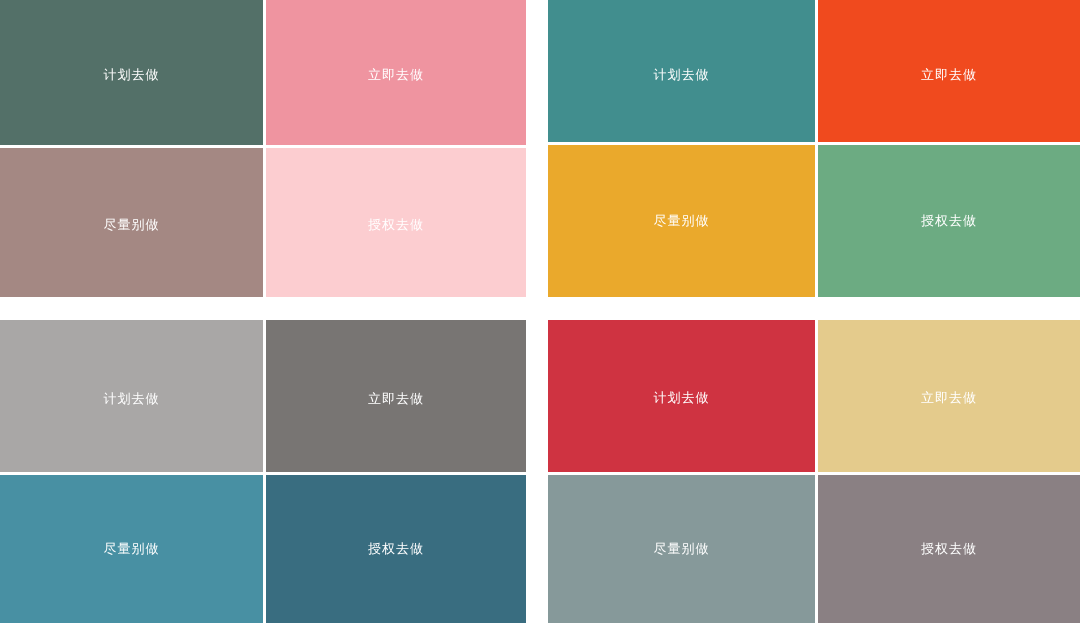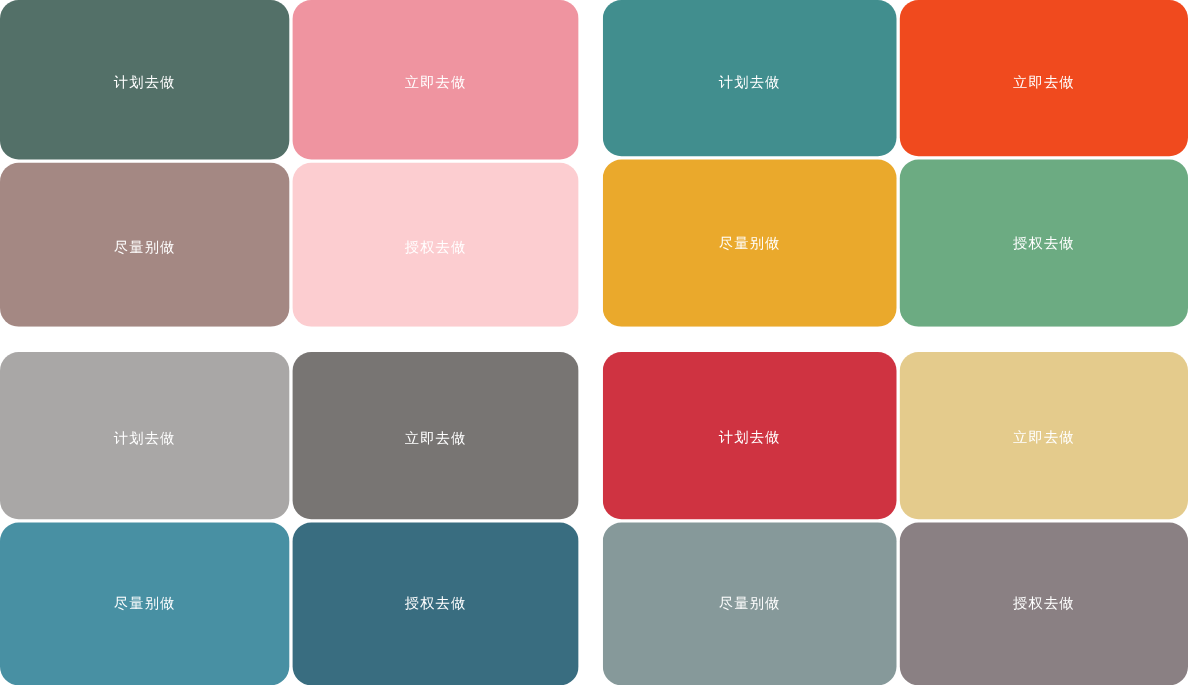--- a/index.html
+++ b/index.html
@@ -72,21 +72,20 @@
     grid-template-columns: 267px 1fr;
     grid-template-rows: 152px 1fr;
   }
 
   .cell {
     position: relative;
     display: flex;
     align-items: center;
     justify-content: center;
     box-sizing: border-box;
-    border-radius: 17px;
   }
 
   .cell-label {
     color: #ffffff;
     font-size: 13px;
     letter-spacing: 1px;
     line-height: 1.2;
     text-align: center;
     font-weight: 400;
     user-select: none;

